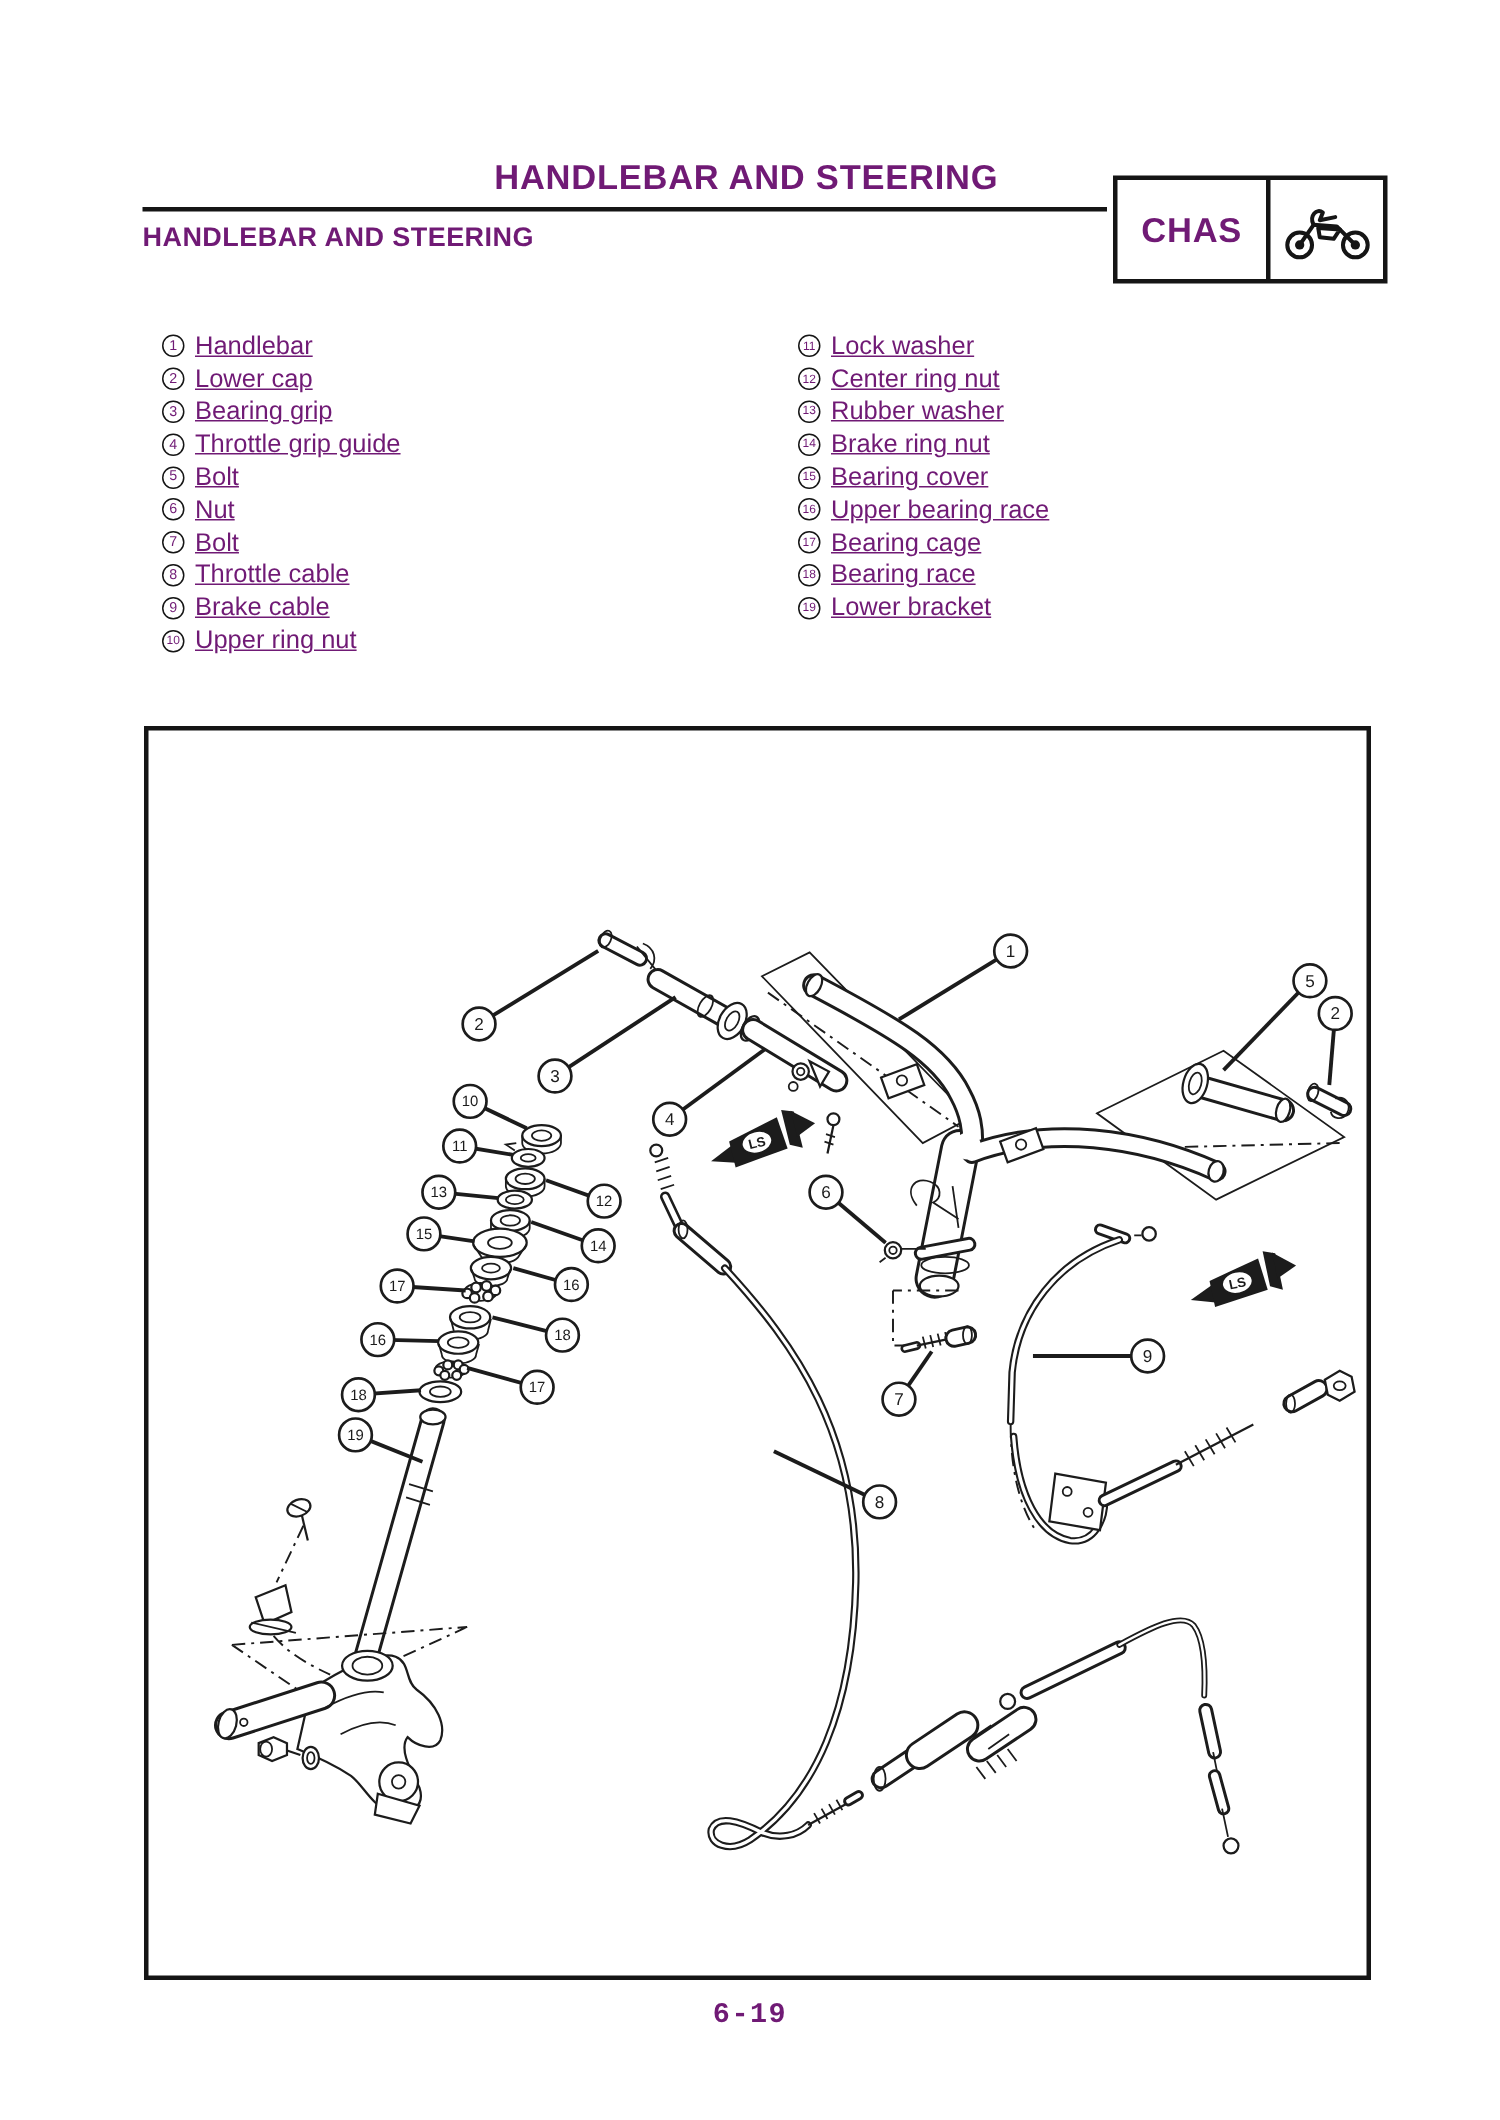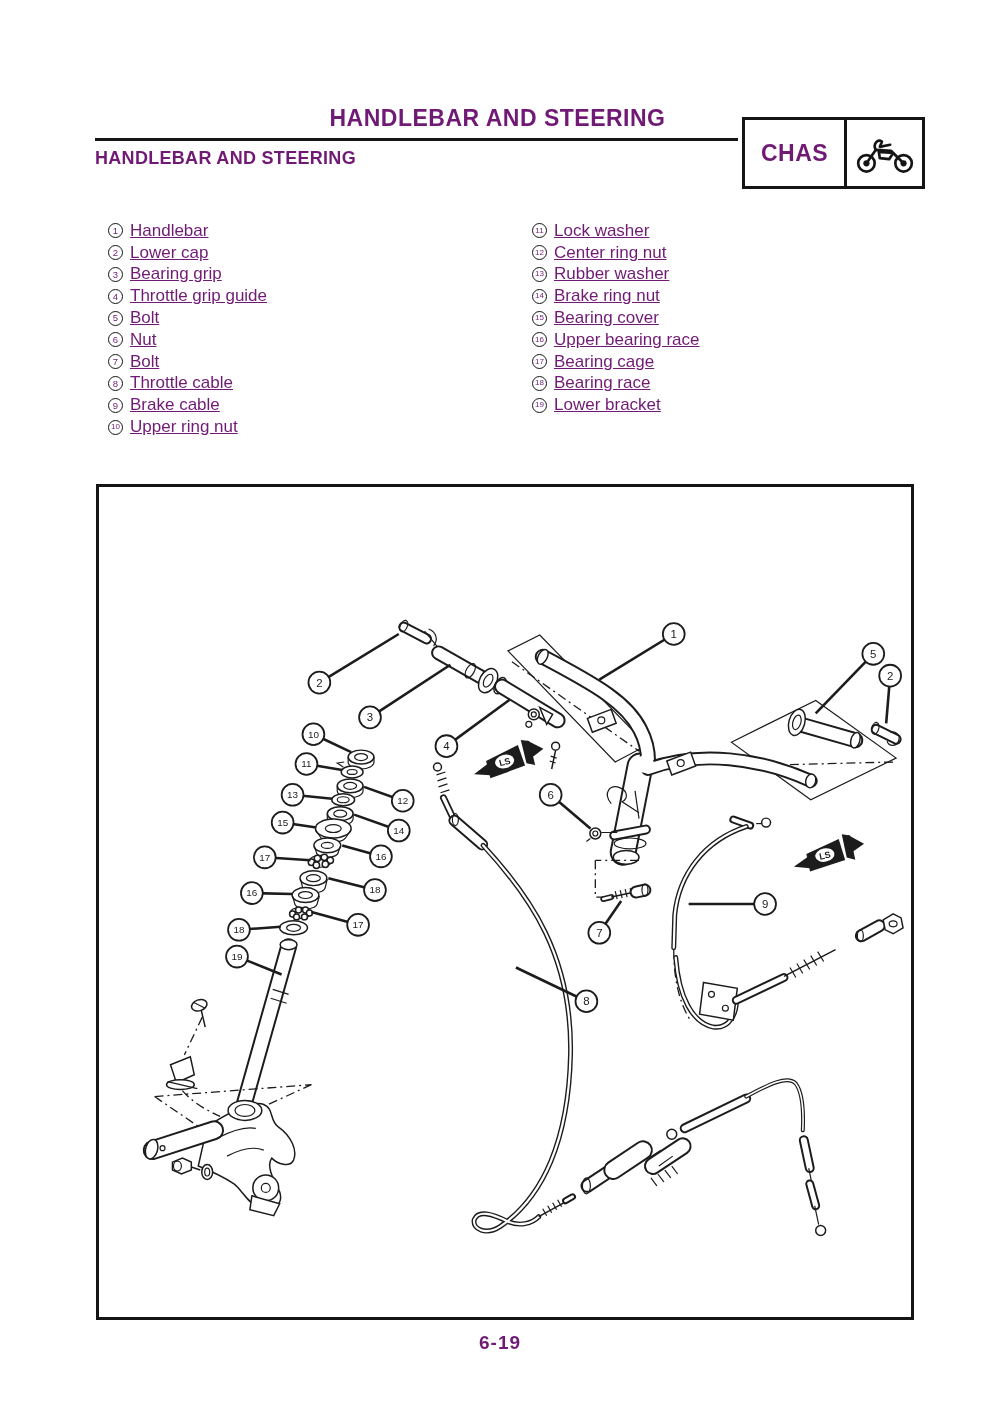--- a/index.html
+++ b/index.html
@@ -29,21 +29,21 @@
                border:3px solid #151515;box-sizing:border-box;background:#fff;}
   .diagram-box svg{display:block;width:100%;height:100%;}
   
   .ink{stroke:#1c1c1c;fill:none;stroke-width:1.5px;}
   .inkw{stroke:#1c1c1c;fill:#ffffff;stroke-width:1.5px;}
   .thin{stroke:#1c1c1c;fill:none;stroke-width:1.2px;}
   .tO{stroke:#1c1c1c;fill:none;stroke-linecap:round;}
   .tI{stroke:#ffffff;fill:none;stroke-linecap:round;}
   .dd{stroke:#1c1c1c;fill:none;stroke-width:1.3px;stroke-dasharray:9 4 2 4;}
   .page-number{position:absolute;left:0;top:1332px;width:1000px;text-align:center;
-               font-size:19px;font-weight:bold;letter-spacing:1px;}
+               font-size:19px;font-weight:bold;letter-spacing:1px;font-family:Liberation Mono, monospace;}
 </style>
 </head>
 <body>
 
 <div class="page">
 
   <div class="doc-title">HANDLEBAR AND STEERING</div>
   <div class="head-rule"></div>
 
   <div class="chas-box">

